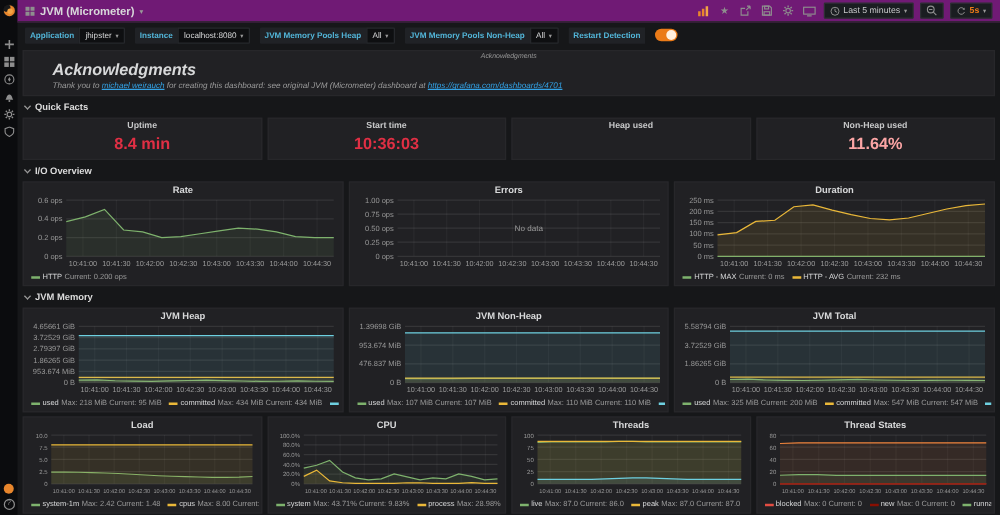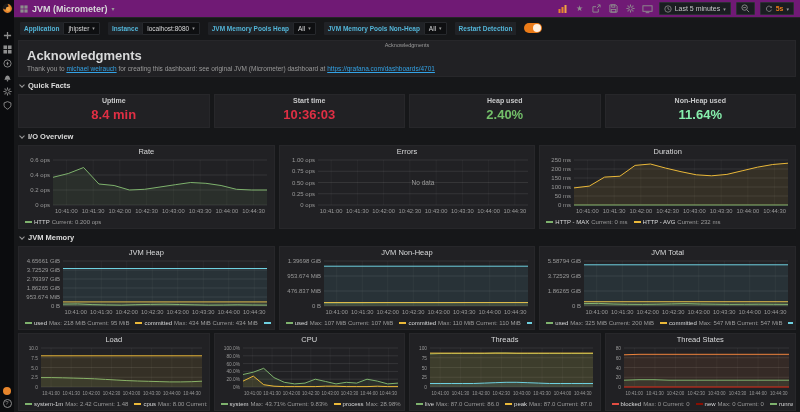--- a/index.html
+++ b/index.html
@@ -41,39 +41,39 @@
     display:flex; align-items:center; gap:3px; padding:0 4px; border-radius:0 1px 1px 0; }
   .f-caret { font-size:5px; color:#9a9a9a; }
   .toggle { width:18px; height:10px; border-radius:5px; background:#eb7b18; position:relative;
     align-self:center; cursor:pointer; }
   .toggle .knob { position:absolute; right:1px; top:1px; width:8px; height:8px; border-radius:50%; background:#fff0e0; }
 
   
   .dash { flex:1; padding:2px 4px 0 4px; display:flex; flex-direction:column; gap:3px; overflow:hidden; }
   .panel { background:#212124; border:1px solid rgba(255,255,255,0.03); position:relative; }
 
-  .ack { height:37px; padding:2px 8px; }
+  .ack { height:37px; padding:2px 23px;font-style:italic; }
   .ack-ptitle { position:absolute; top:1px; left:0; right:0; text-align:center; font-size:5.5px; color:#9a9a9a; }
   .ack-h1 { font-size:13px; font-weight:bold; color:#d8d9da; margin-top:5px; }
   .ack-p { font-size:6.5px; color:#9a9a9a; margin-top:2px; }
   .ack-p a { color:#33a2e5; text-decoration:underline; cursor:pointer; }
 
   .row-header { height:11px; display:flex; align-items:center; gap:4px; padding-left:2px; cursor:pointer; }
   .row-title { font-size:7.5px; font-weight:bold; color:#dcdcdc; }
   .chev { width:4px; height:4px; border-right:1px solid #9a9a9a; border-bottom:1px solid #9a9a9a;
     transform:rotate(45deg); margin-top:-2px; }
 
   .stat-row { height:34px; display:grid; grid-template-columns:repeat(4,1fr); gap:4px; }
   .stat-title { text-align:center; font-size:7px; font-weight:bold; color:#c7c8c9; margin-top:2px; }
   .stat-value { text-align:center; font-size:13px; font-weight:bold; margin-top:3px; }
 
   .graph-row3 { display:grid; grid-template-columns:repeat(3,1fr); gap:4px; height:84px; }
   .graph-row4 { display:grid; grid-template-columns:repeat(4,1fr); gap:4px; height:78px; }
   .graph { display:flex; flex-direction:column; padding:1px 2px; min-width:0; }
-  .p-title { text-align:center; font-size:7.5px; font-weight:normal; color:#d8d9da; height:10px; flex-shrink:0; cursor:pointer; }
+  .p-title { text-align:center; font-size:7.5px; font-weight:bold; color:#d8d9da; height:10px; flex-shrink:0; cursor:pointer; }
   .chart { flex:1; min-height:0; }
   .legend { height:10px; flex-shrink:0; display:flex; align-items:center; gap:6px; padding-left:4px;
     overflow:hidden; white-space:nowrap; }
   .leg-item { display:inline-flex; align-items:center; gap:2px; font-size:6px; color:#c7c8c9; cursor:pointer; }
   .leg-swatch { display:inline-block; width:7px; height:2px; }
   .leg-name { color:#d8d9da; }
   .leg-stats { color:#9a9a9a; }
   svg { display:block; }
 </style>
 </head>
@@ -268,25 +268,24 @@
         <section class="panel">
           <div class="stat-title">Uptime</div>
           <div class="stat-value" style="color: rgb(224, 47, 68);">8.4 min</div>
         </section>
         <section class="panel">
           <div class="stat-title">Start time</div>
           <div class="stat-value" style="color: rgb(224, 47, 68);">10:36:03</div>
         </section>
         <section class="panel">
           <div class="stat-title">Heap used</div>
-          <div class="stat-value" style="color: rgb(115, 191, 105);">2.40%</div>
         </section>
         <section class="panel">
           <div class="stat-title">Non-Heap used</div>
-          <div class="stat-value" style="color: #86efac;">11.64%</div>
+          <div class="stat-value" style="color: #fca5a5;">11.64%</div>
         </section>
       </div>
 
       <div class="row-header">
         <span class="chev"></span>
         <span class="row-title">I/O Overview</span>
       </div>
       <div class="graph-row3">
         <section class="panel graph">
           <div class="p-title">Rate</div>

